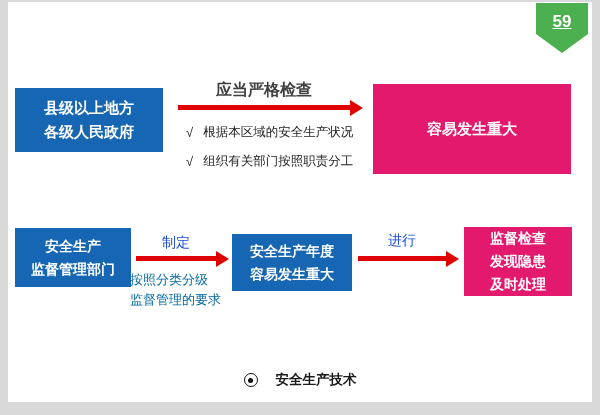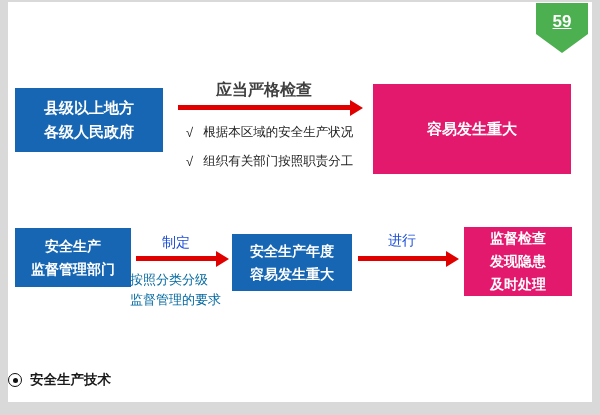--- a/index.html
+++ b/index.html
@@ -67,21 +67,21 @@
     position:absolute;right:12px;top:3px;width:52px;height:50px;
     background:#4caf50;
     clip-path:polygon(0 0,100% 0,100% 62%,50% 100%,0 62%);
     display:flex;justify-content:center;align-items:center;
     padding-bottom:12px;box-sizing:border-box;
     color:#fff;font-weight:bold;font-size:17px;text-decoration:underline;
   }
   
   .footer{
     position:absolute;left:0;right:0;top:369px;
-    display:flex;justify-content:flex-start;align-items:center;gap:8px;
+    display:flex;justify-content:center;align-items:center;gap:18px;
     color:#1a1a1a;font-size:13.5px;font-weight:bold;
   }
   .logo{
     width:14px;height:14px;border:1.5px solid #111;border-radius:50%;
     display:inline-flex;align-items:center;justify-content:center;box-sizing:border-box;
   }
   .logo-dot{width:5px;height:5px;background:#111;border-radius:50%;}
 </style>
 </head>
 <body>

